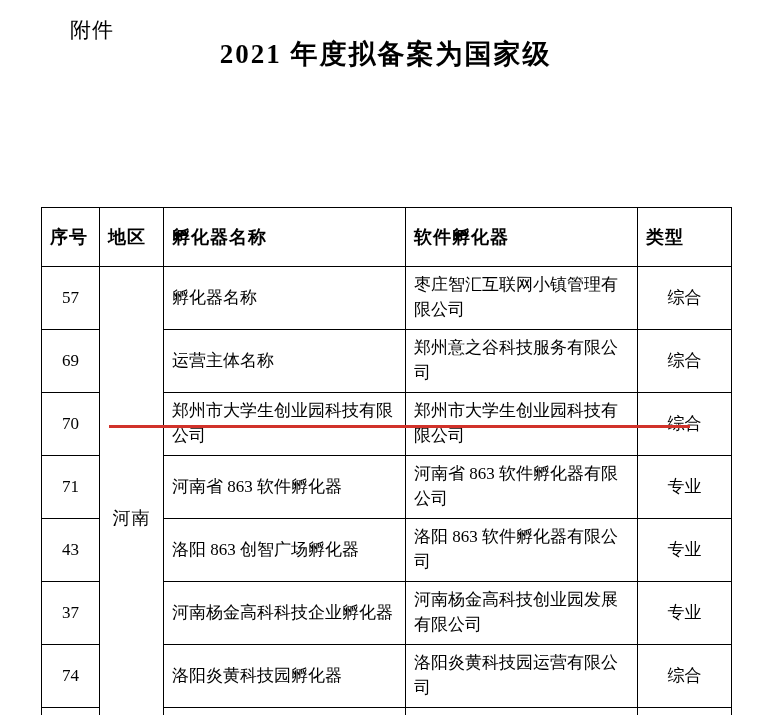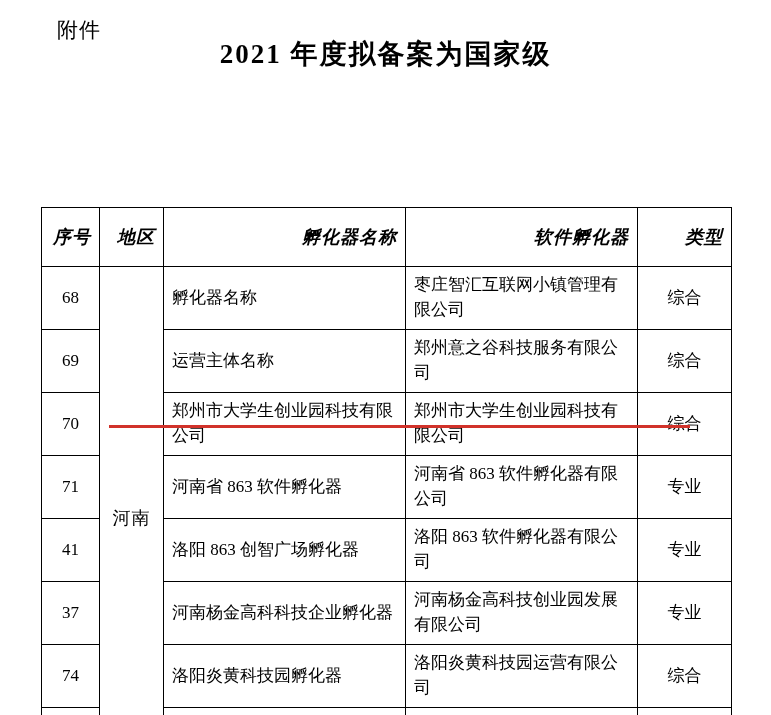--- a/index.html
+++ b/index.html
@@ -16,21 +16,21 @@
     overflow: hidden;
   }
   .page {
     width: 771px;
     height: 715px;
     position: relative;
     box-sizing: border-box;
   }
   .attachment-label {
     position: absolute;
-    left: 57px;
+    left: 70px;
     top: 16px;
     font-size: 21px;
     letter-spacing: 1px;
     font-family: "Liberation Serif", "DejaVu Serif", serif;
   }
   .doc-title {
     text-align: center;
     padding-top: 32px;
     font-size: 27px;
     font-weight: bold;
@@ -56,26 +56,25 @@
   table.listing th,
   table.listing td {
     border: 1px solid #000000;
     padding: 6px 8px;
     vertical-align: middle;
     line-height: 1.45;
     font-weight: normal;
     font-family: "Liberation Serif", "DejaVu Serif", serif;
   }
   table.listing thead th {
-    text-align: right;
+    text-align: left;
     font-weight: bold;
     height: 46px;
     font-size: 18px;
     letter-spacing: 1px;
-    font-style: italic;
   }
   col.c-no { width: 58px; }
   col.c-region { width: 64px; }
   col.c-name { width: 242px; }
   col.c-operator { width: 232px; }
   col.c-type { width: 94px; }
 
   td.cell-no,
   td.cell-region,
   td.cell-type {
@@ -127,21 +126,21 @@
           <th>序号</th>
           <th>地区</th>
           <th>孵化器名称</th>
           <th>软件孵化器</th>
           <th>类型</th>
         </tr>
       </thead>
       <tbody>
 
         <tr class="row-body">
-          <td class="cell-no">68</td>
+          <td class="cell-no">57</td>
           <td class="cell-region" rowspan="8">河南</td>
           <td class="cell-name">孵化器名称</td>
           <td class="cell-operator">枣庄智汇互联网小镇管理有限公司</td>
           <td class="cell-type">综合</td>
         </tr>
 
         <tr class="row-body">
           <td class="cell-no">69</td>
           <td class="cell-name">运营主体名称</td>
           <td class="cell-operator">郑州意之谷科技服务有限公司</td>
@@ -156,21 +155,21 @@
         </tr>
 
         <tr class="row-body">
           <td class="cell-no">71</td>
           <td class="cell-name">河南省 863 软件孵化器</td>
           <td class="cell-operator">河南省 863 软件孵化器有限公司</td>
           <td class="cell-type">专业</td>
         </tr>
 
         <tr class="row-body">
-          <td class="cell-no">41</td>
+          <td class="cell-no">43</td>
           <td class="cell-name">洛阳 863 创智广场孵化器</td>
           <td class="cell-operator">洛阳 863 软件孵化器有限公司</td>
           <td class="cell-type">专业</td>
         </tr>
 
         <tr class="row-body">
           <td class="cell-no">37</td>
           <td class="cell-name">河南杨金高科科技企业孵化器</td>
           <td class="cell-operator">河南杨金高科技创业园发展有限公司</td>
           <td class="cell-type">专业</td>

